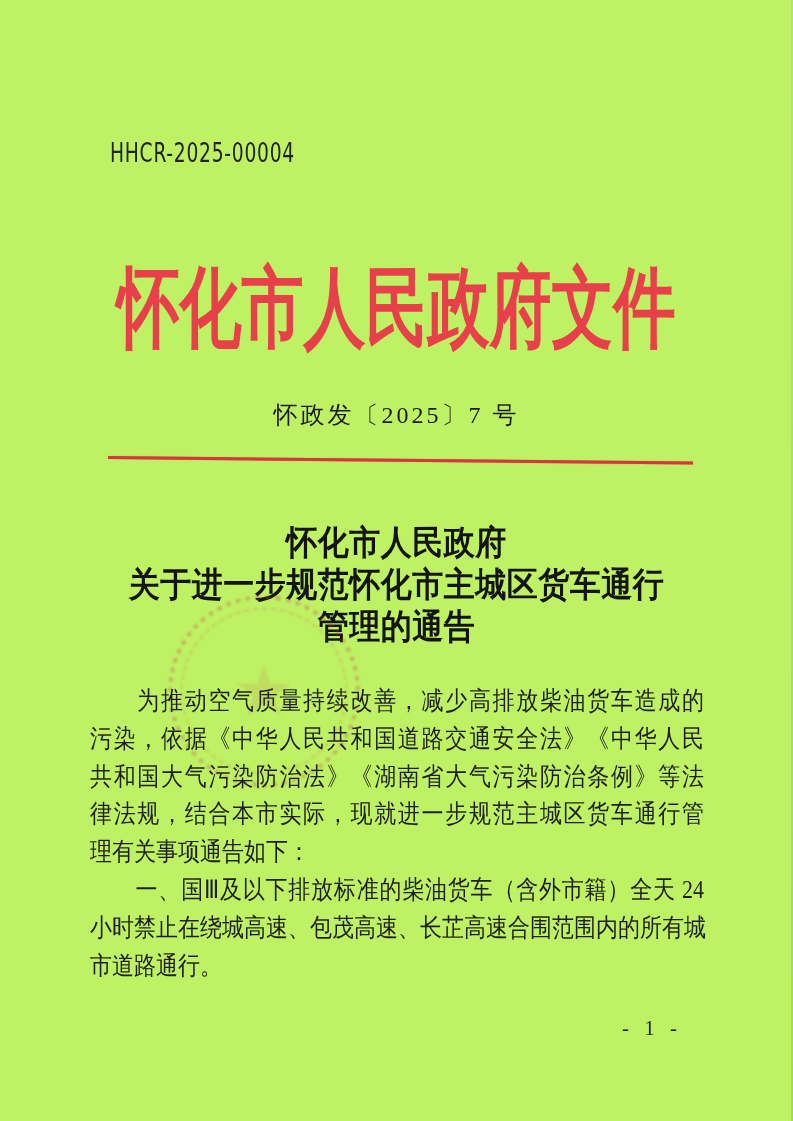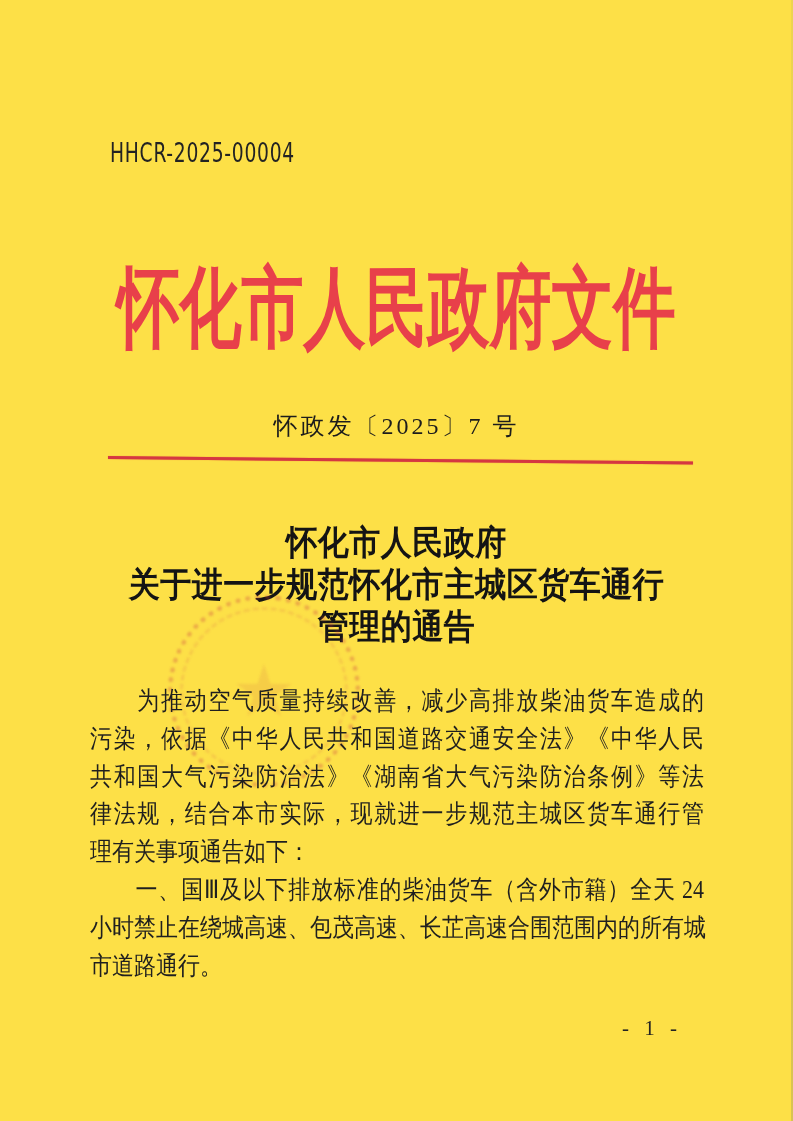--- a/index.html
+++ b/index.html
@@ -3,21 +3,21 @@
 <meta charset="utf-8">
 <style>
   html, body { margin:0; padding:0; }
   body {
     width:793px; height:1121px;
     background:#ffffff;
     font-family:"Liberation Serif", serif;
     position:relative;
     overflow:hidden;
   }
-  #page { position:absolute; inset:0; background:#fde047; }
+  #page { position:absolute; inset:0; background:#bef264; }
 
   
   #doc-code {
     position:absolute; left:110px; top:139px;
     font-family:"DejaVu Sans", sans-serif;
     font-size:26px; line-height:28px; color:#232323;
     transform:scale(0.72,1); transform-origin:left top;
     letter-spacing:1px; white-space:nowrap;
   }
 
@@ -26,21 +26,21 @@
     position:absolute; left:0; top:264px; width:793px; margin:0;
     text-align:center;
     font-size:62px; line-height:62px; font-weight:bold;
     color:#e8404a;
     transform:scaleY(1.42); transform-origin:center top;
     letter-spacing:0px; white-space:nowrap;
   }
 
   
   #doc-number {
-    position:absolute; left:0; top:410px; width:793px;
+    position:absolute; left:0; top:399px; width:793px;
     text-align:center; font-size:24px; line-height:32px;
     color:#1c1c1c; letter-spacing:3px;
   }
 
   
   #red-rule {
     position:absolute; left:108px; top:456px;
     width:585px; height:3px;
     background:#d53741;
     transform:rotate(0.55deg); transform-origin:left center;

